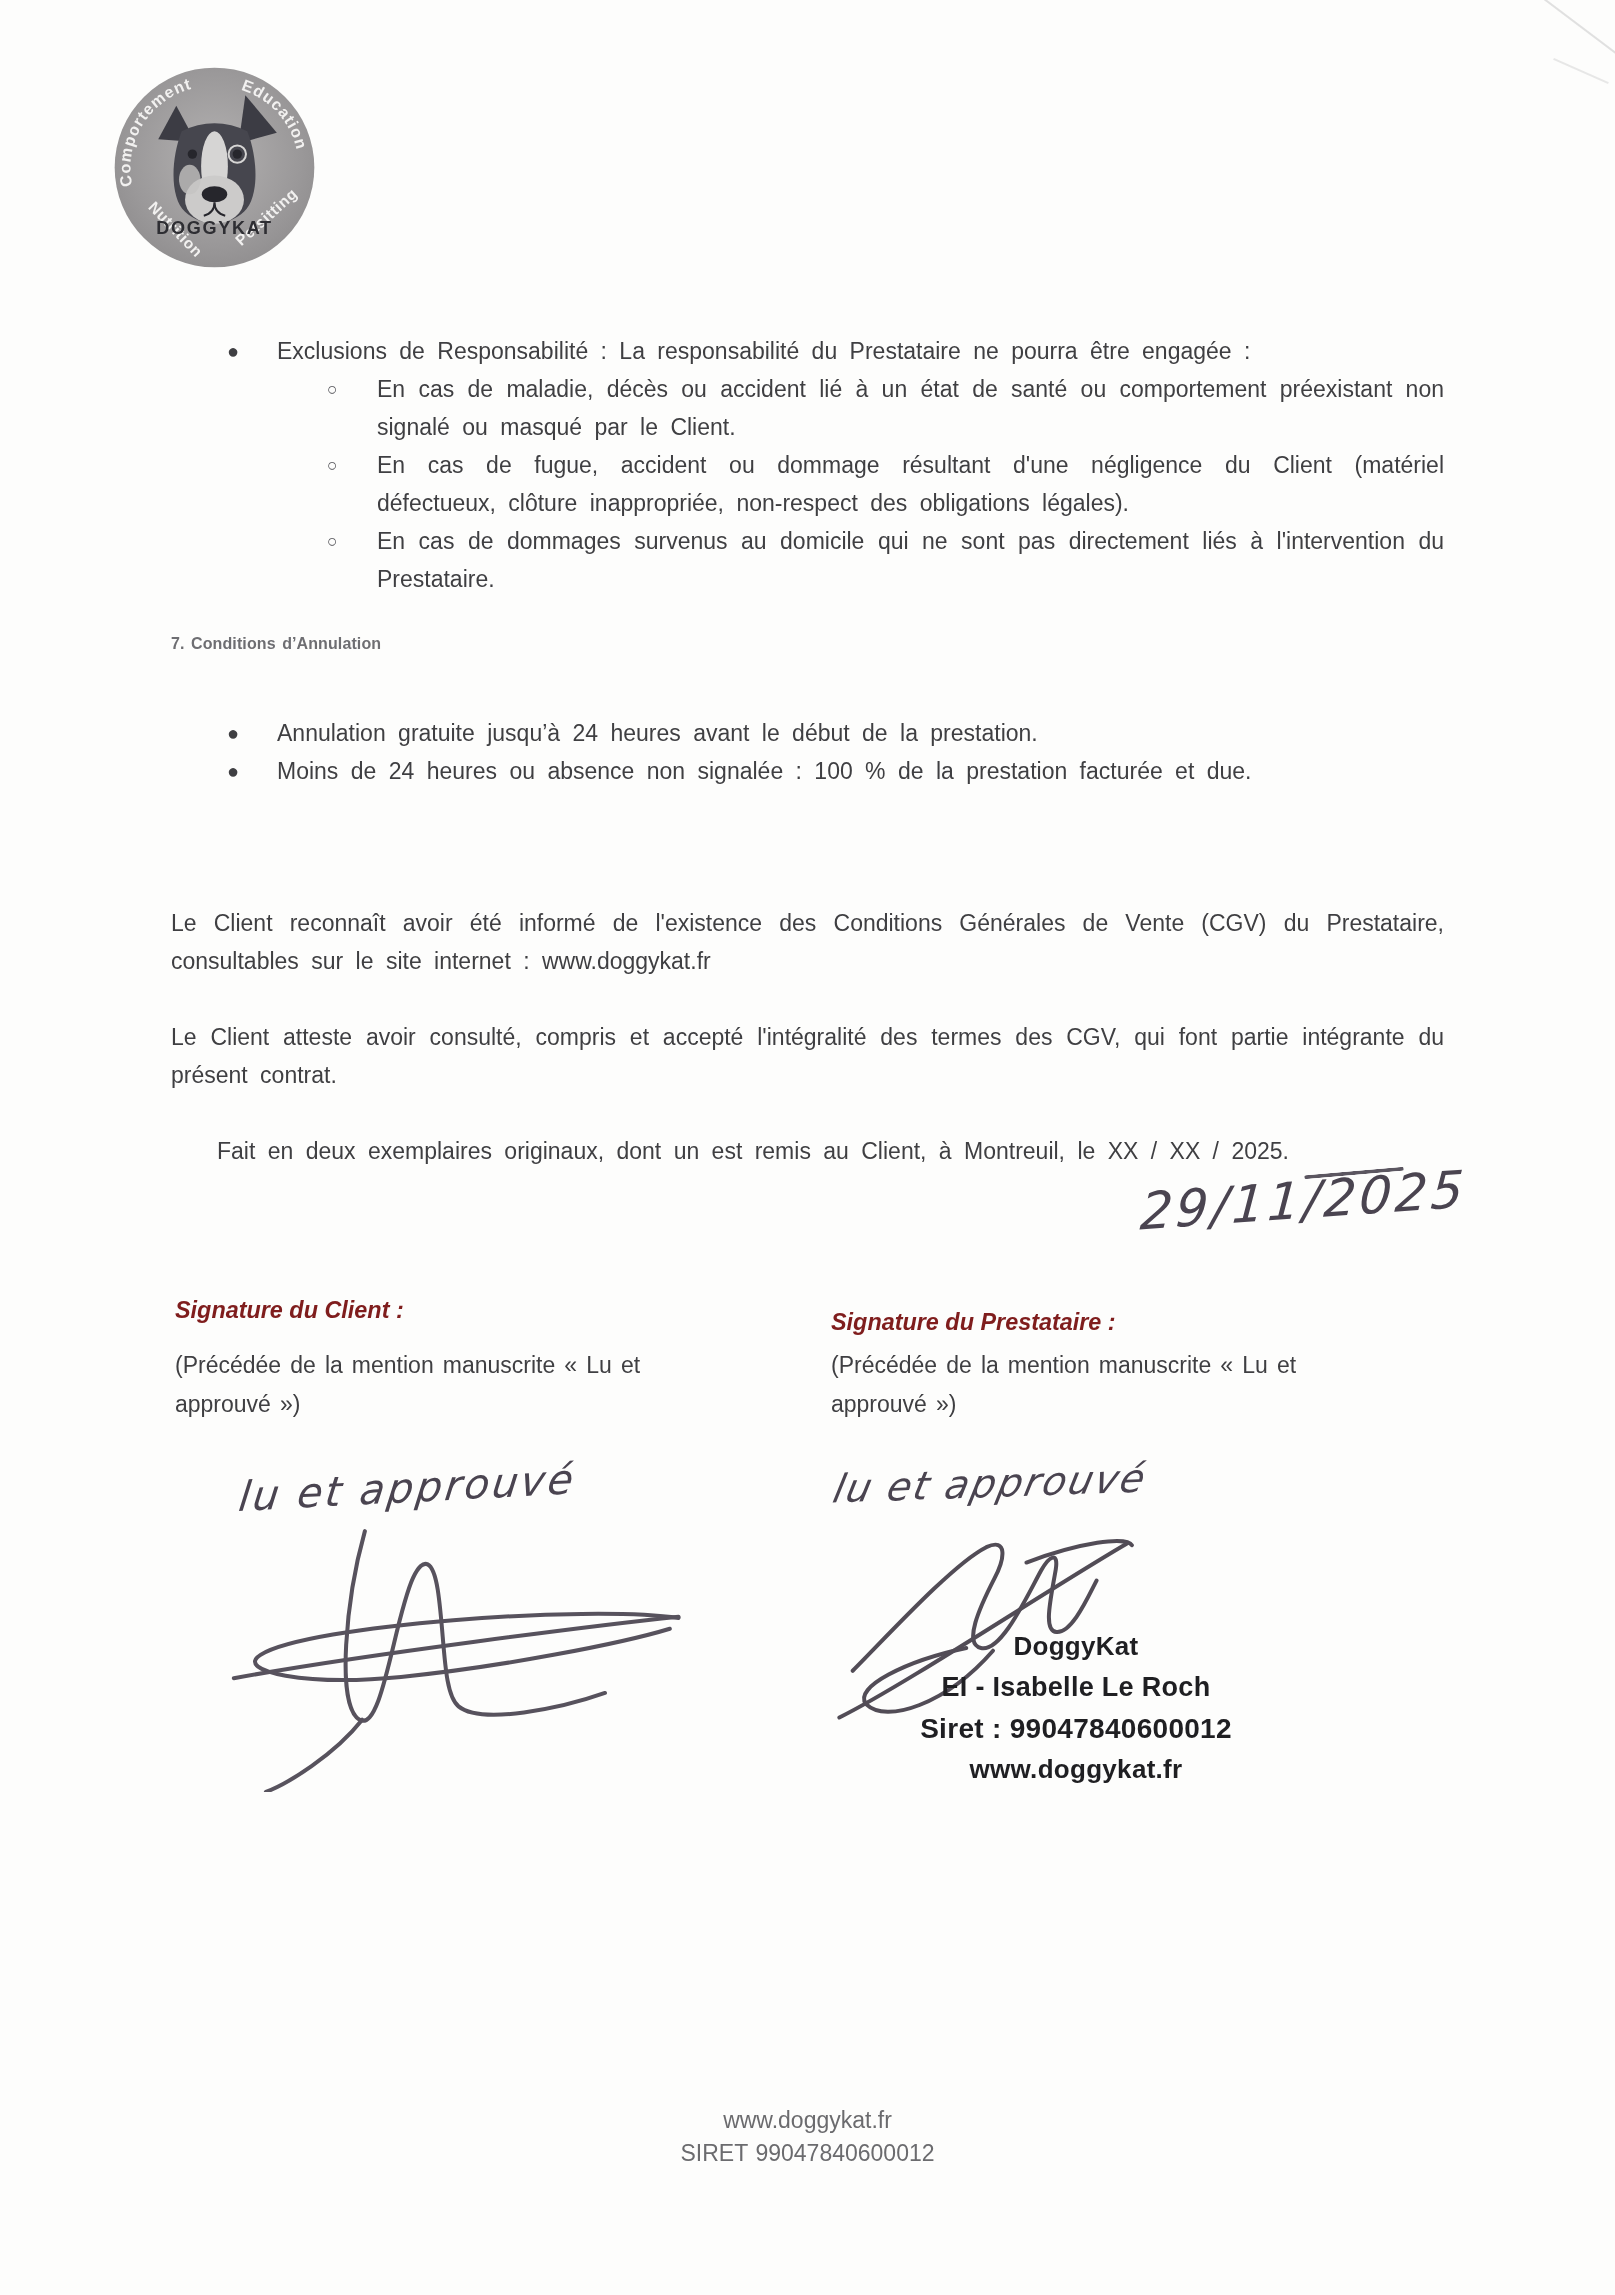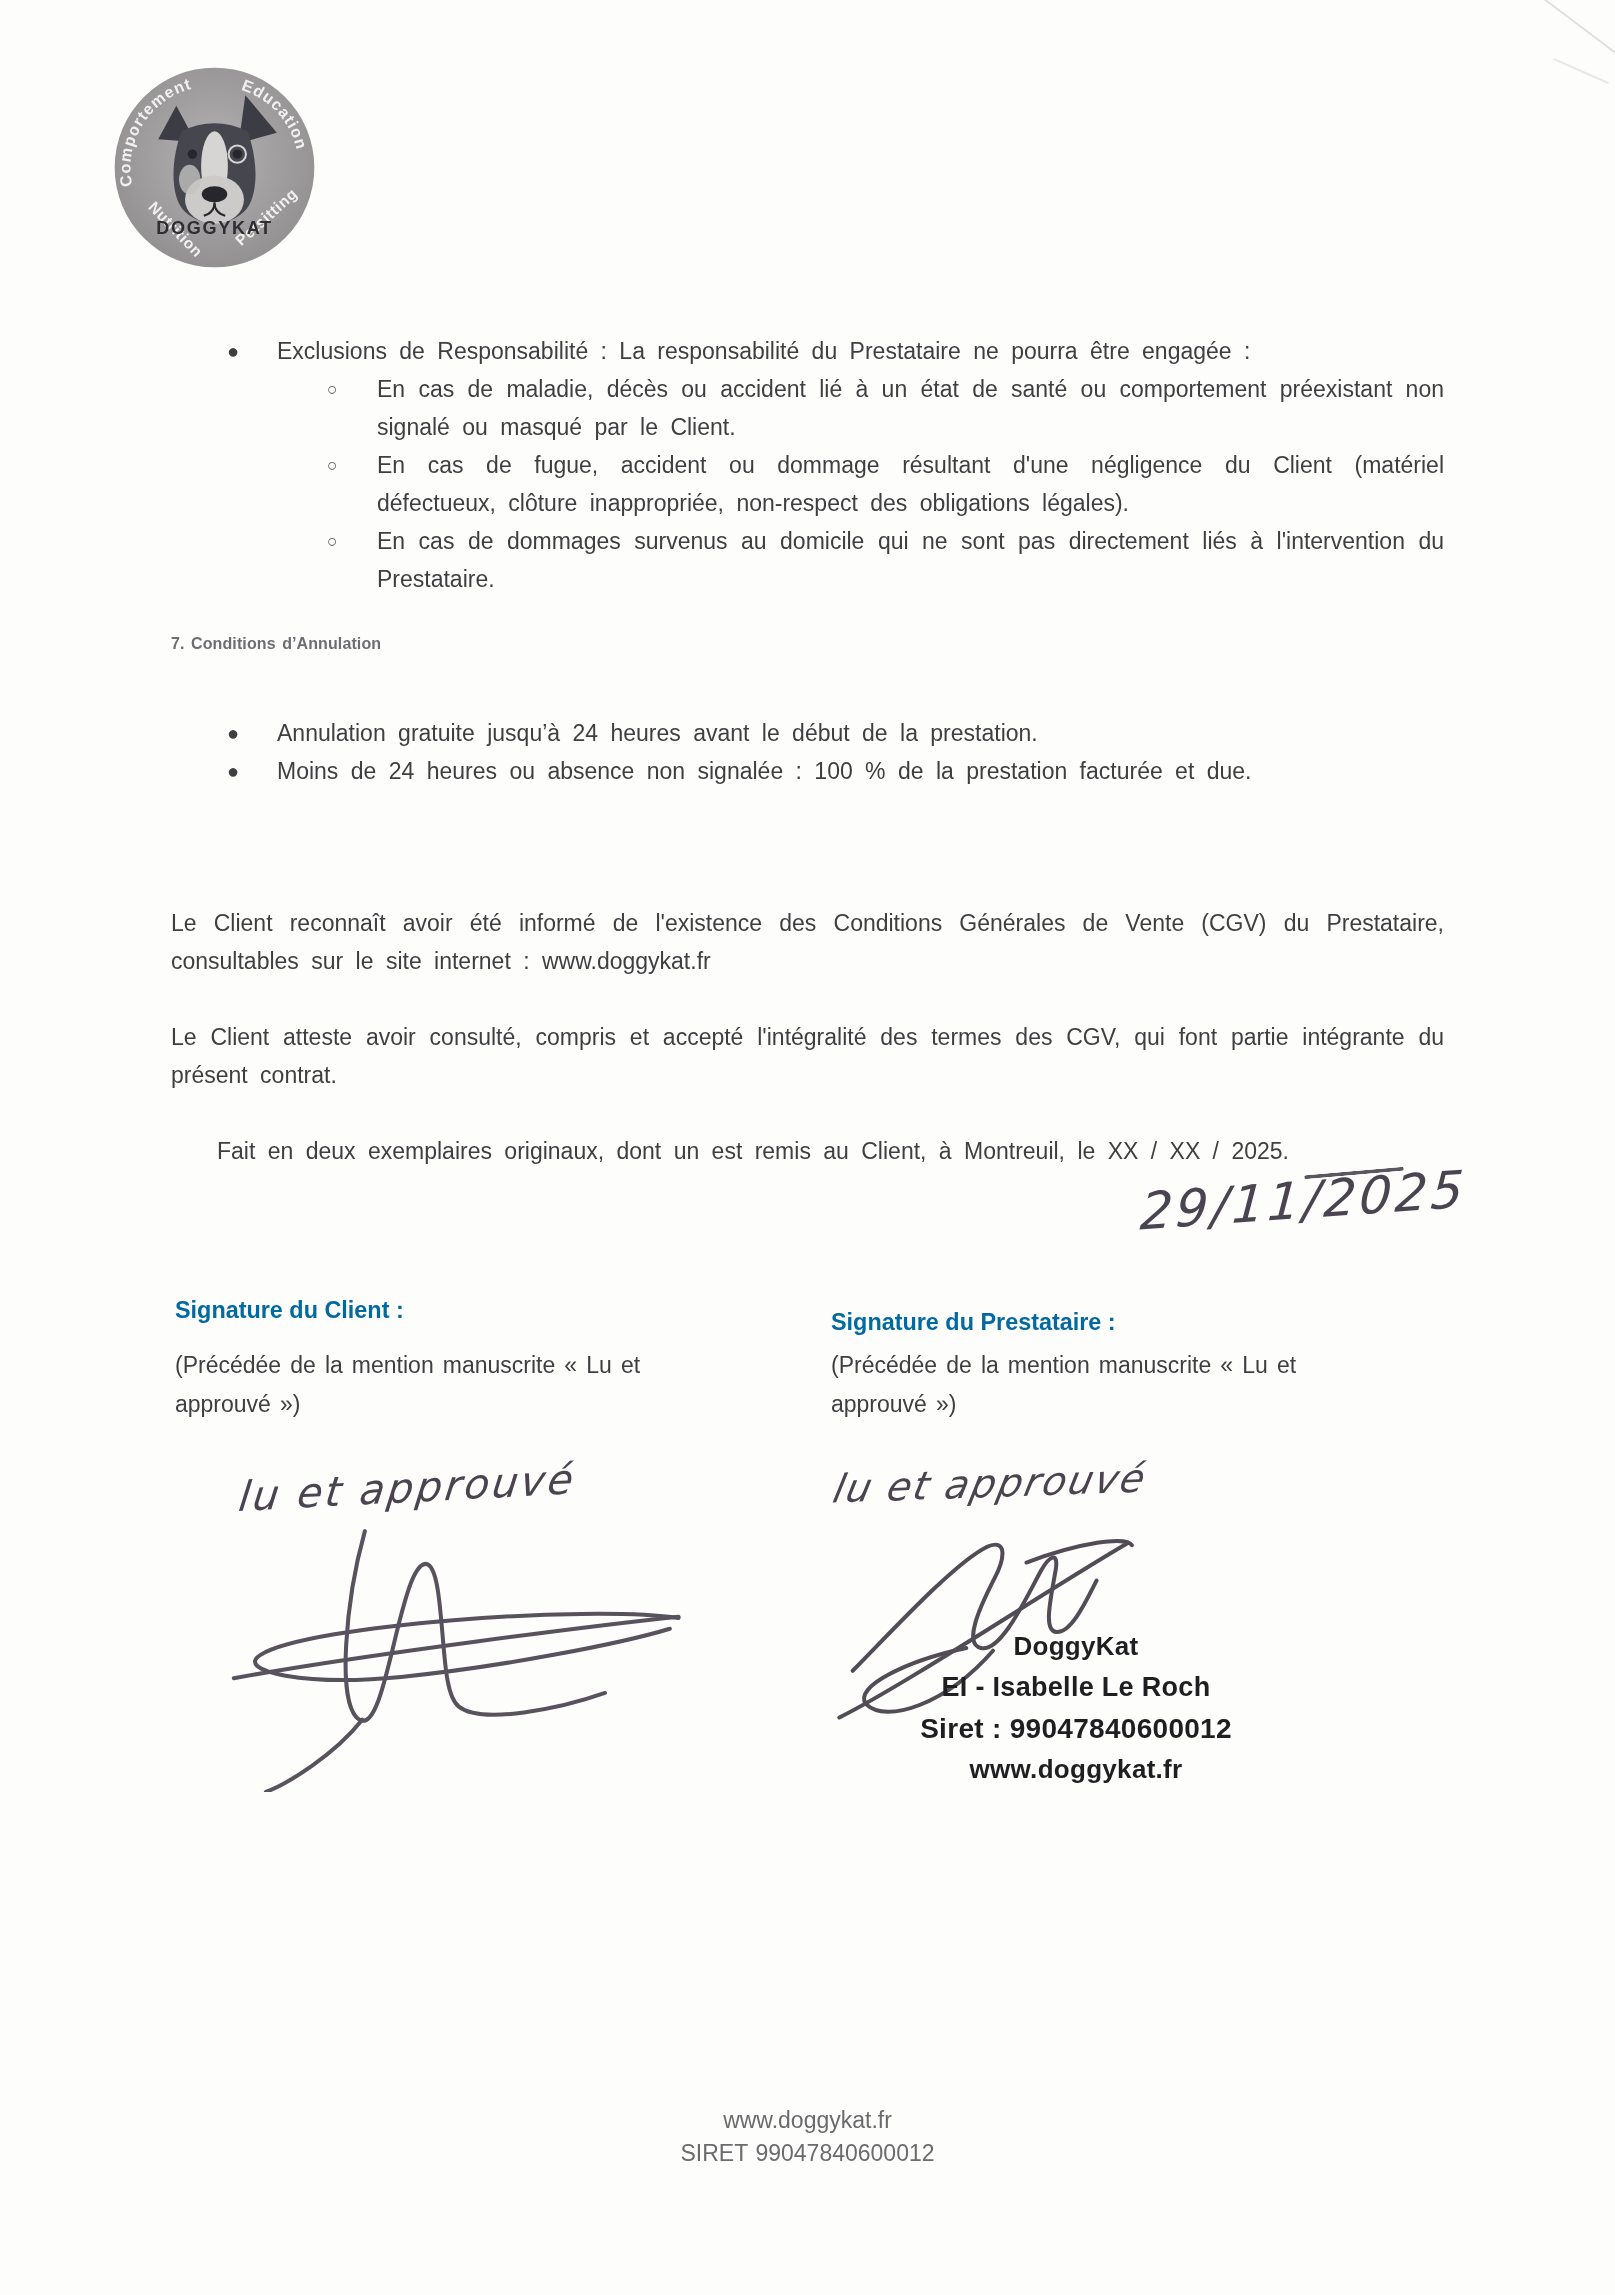--- a/index.html
+++ b/index.html
@@ -18,21 +18,21 @@
   }
   .bullet-row{display:flex;align-items:flex-start;}
   .bullet-marker{flex:0 0 50px;font-size:20px;line-height:38px;color:#3f3f42;}
   .sub-marker{flex:0 0 50px;font-size:17.4px;line-height:38px;color:#55555a;}
   .bullet-text{flex:1 1 auto;}
   .sub-indent{margin-left:100px;}
   .section-heading{
     font-size:16px;font-weight:bold;color:#6e6e72;letter-spacing:0.1px;
     word-spacing:2px;
   }
-  .sig-heading{font-size:23.4px;font-weight:bold;color:#0369a1;}
+  .sig-heading{font-size:23.4px;font-weight:bold;color:#7f1d1d;font-style:italic;}
   .sig-note{font-size:23px;line-height:39px;color:#3f3f42;word-spacing:2.7px;}
   .handwriting{
     font-family:"DejaVu Sans",sans-serif;
     font-style:italic;color:#4a4450;
     white-space:nowrap;
   }
   .hw-mention{font-size:41px;letter-spacing:2.7px;transform:rotate(-3deg) skewX(-10deg);}
   .hw-mention-2{font-size:39px;letter-spacing:2px;transform:rotate(-2deg) skewX(-14deg);}
   .hw-date{font-size:51px;letter-spacing:3.3px;transform:rotate(-4deg) skewX(-8deg);}
   .date-overline{

